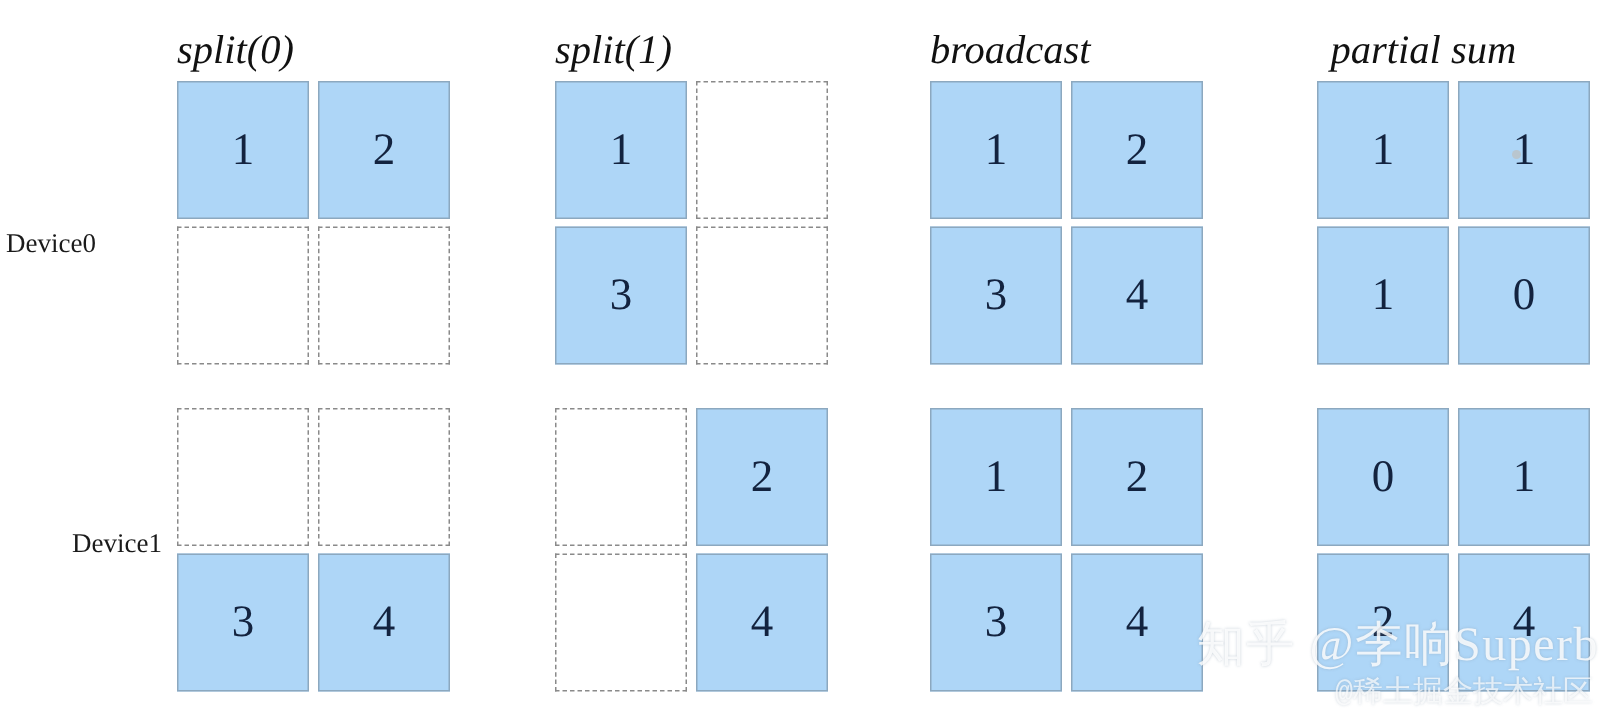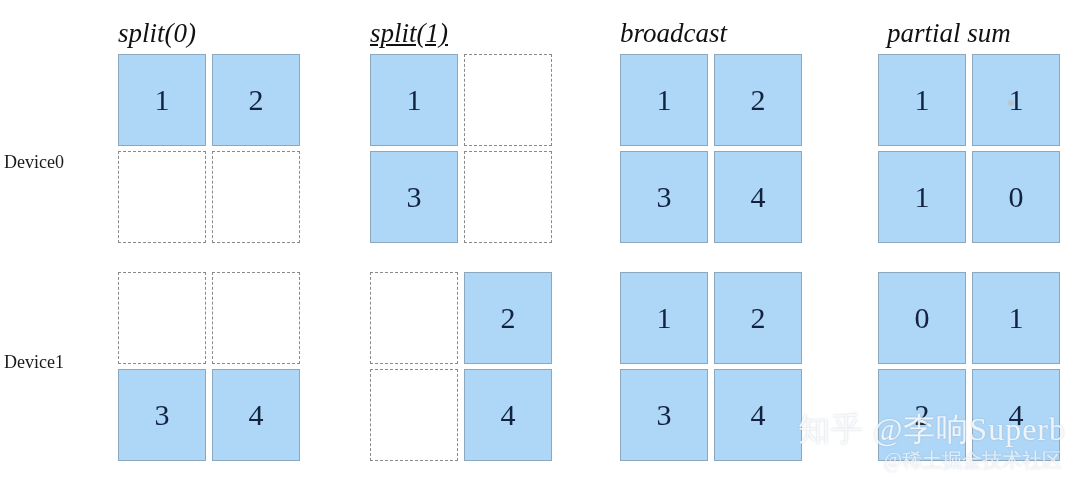--- a/index.html
+++ b/index.html
@@ -81,21 +81,21 @@
     letter-spacing: 1px;
     color: rgba(255,255,255,0.82);
     text-shadow: 0 0 2px rgba(130,150,170,0.45);
     white-space: nowrap;
     pointer-events: none;
   }
   .wm-sub {
     position: absolute;
     right: 18px;
     top: 447px;
-    font-family: Liberation Serif, serif;
+    font-family: Liberation Mono, monospace;
     font-size: 20px;
     color: rgba(255,255,255,0.70);
     text-shadow: 0 0 2px rgba(130,150,170,0.40);
     white-space: nowrap;
     pointer-events: none;
   }
 
   
   .speck {
     position: absolute;
@@ -106,35 +106,35 @@
     border-radius: 50%;
     background: #b9c6cf;
     pointer-events: none;
   }
 </style>
 </head>
 <body>
 
 <div id="figure-root">
     <div class="device-label" style="top: 147px;">Device0</div>
-    <div class="device-label" style="top: 347px;">Device1</div>
+    <div class="device-label" style="top: 347px; margin-left: 44px;">Device1</div>
     <div class="col-header" style="left: 118px; width: 182px;">split(0)</div>
     <div class="block" style="left: 118px; top: 54px;">
       <div class="cell filled">1</div>
       <div class="cell filled">2</div>
       <div class="cell empty"></div>
       <div class="cell empty"></div>
     </div>
     <div class="block" style="left: 118px; top: 272px;">
       <div class="cell empty"></div>
       <div class="cell empty"></div>
       <div class="cell filled">3</div>
       <div class="cell filled">4</div>
     </div>
-    <div class="col-header" style="left: 370px; width: 182px; text-decoration: underline;">split(1)</div>
+    <div class="col-header" style="left: 370px; width: 182px;">split(1)</div>
     <div class="block" style="left: 370px; top: 54px;">
       <div class="cell filled">1</div>
       <div class="cell empty"></div>
       <div class="cell filled">3</div>
       <div class="cell empty"></div>
     </div>
     <div class="block" style="left: 370px; top: 272px;">
       <div class="cell empty"></div>
       <div class="cell filled">2</div>
       <div class="cell empty"></div>

